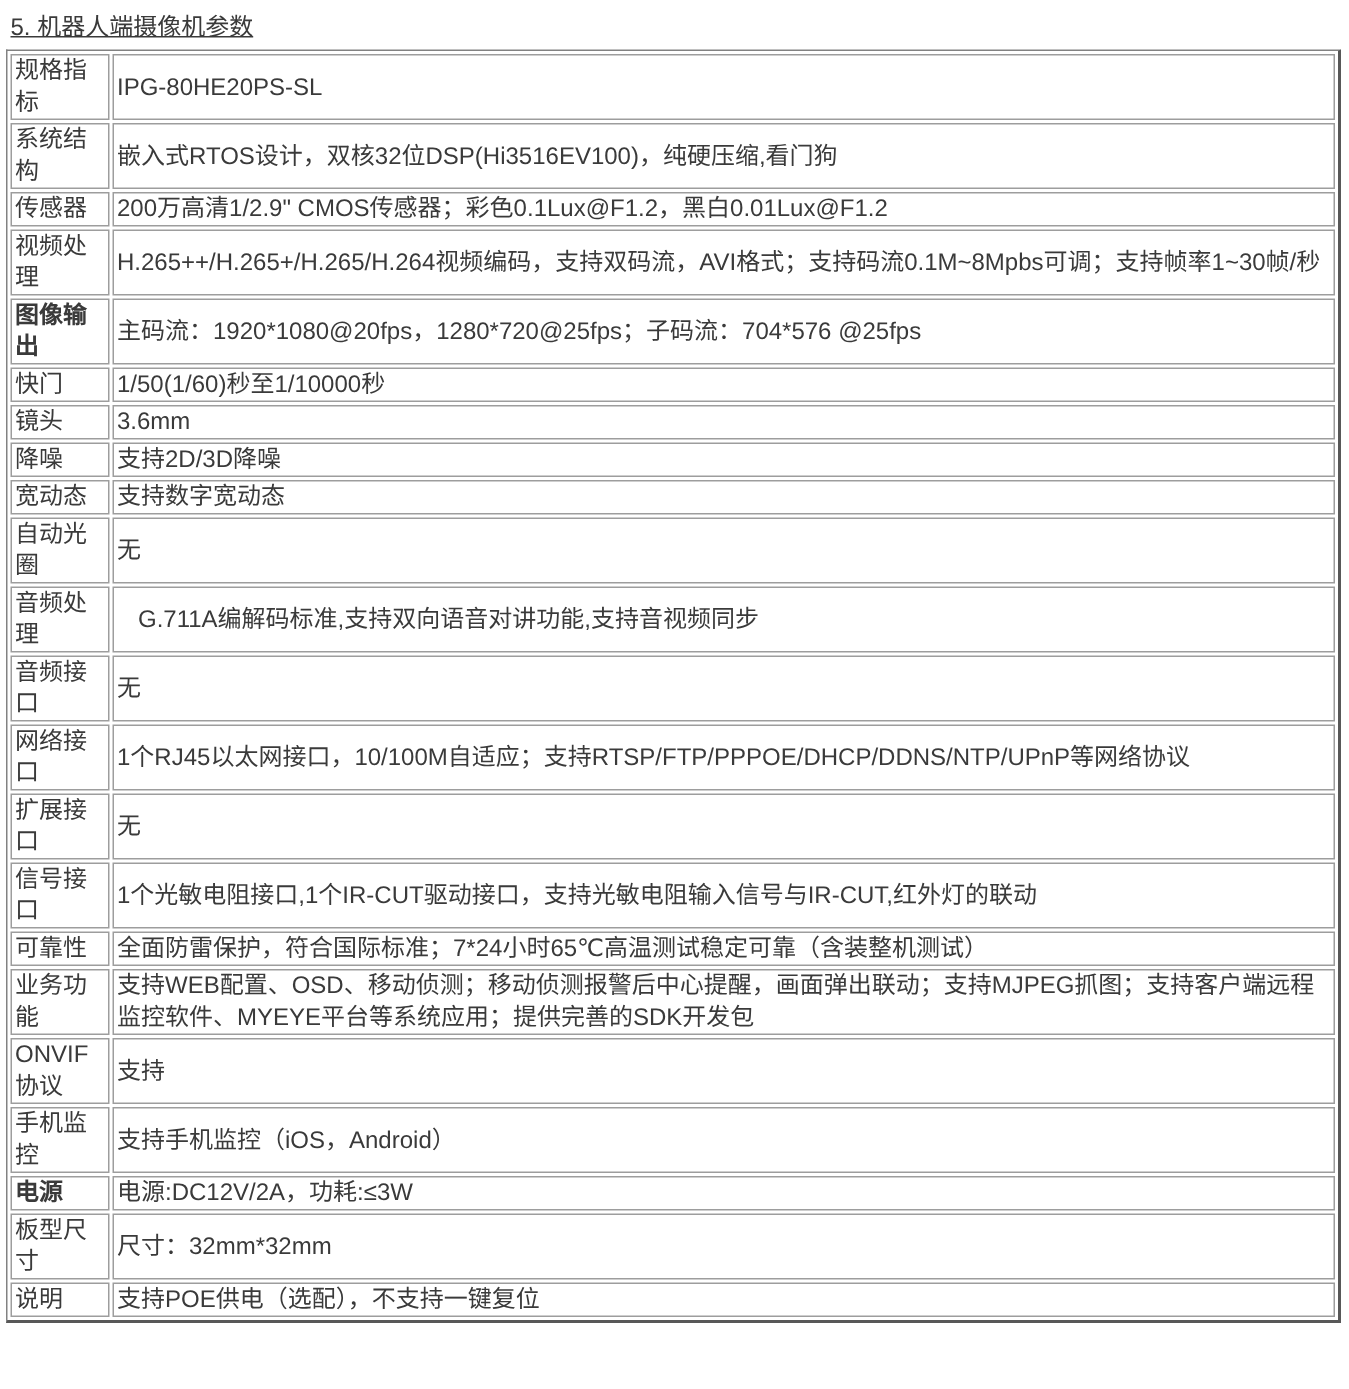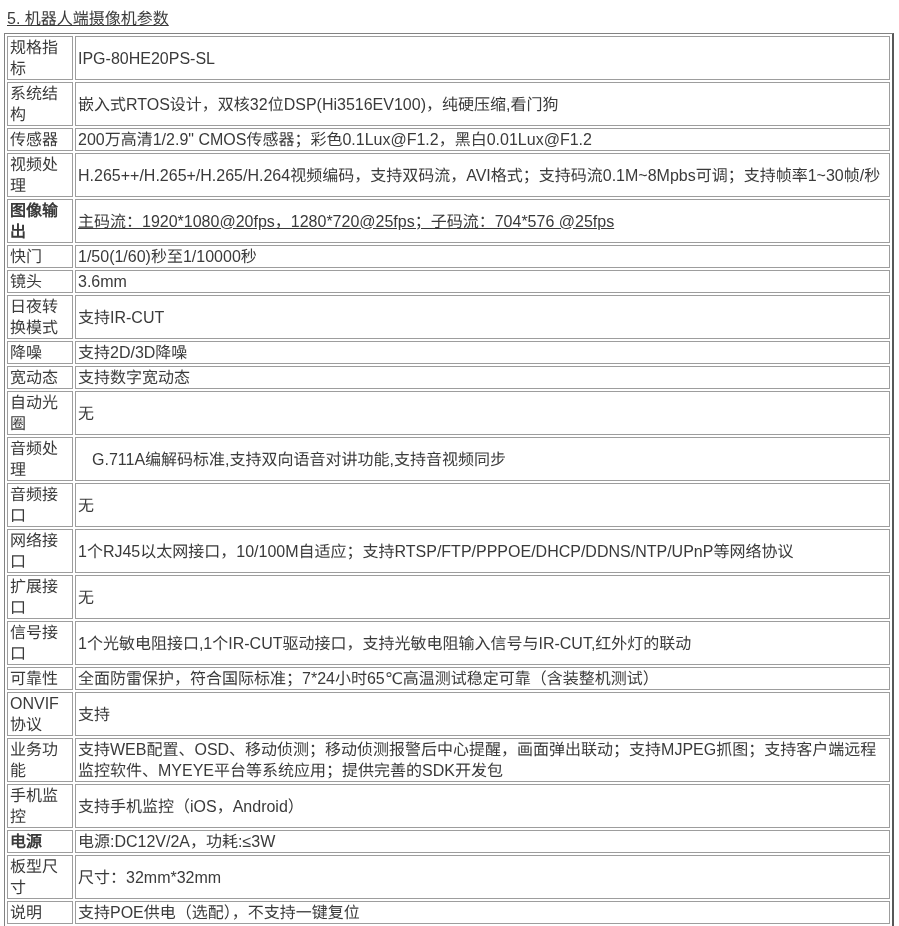--- a/index.html
+++ b/index.html
@@ -66,33 +66,29 @@
       <tr>
     <td class="label-cell" style="border-color: rgb(157, 157, 157);">传感器</td>
     <td class="value-cell" style="border-color: rgb(157, 157, 157);">200万高清1/2.9" CMOS传感器；彩色0.1Lux@F1.2，黑白0.01Lux@F1.2</td>
   </tr>
       <tr>
     <td class="label-cell" style="border-color: rgb(157, 157, 157);">视频处理</td>
     <td class="value-cell" style="border-color: rgb(157, 157, 157);">H.265++/H.265+/H.265/H.264视频编码，支持双码流，AVI格式；支持码流0.1M~8Mpbs可调；支持帧率1~30帧/秒</td>
   </tr>
       <tr>
     <td class="label-cell" style="border-color: rgb(157, 157, 157); font-weight: bold;">图像输出</td>
-    <td class="value-cell" style="border-color: rgb(157, 157, 157); text-decoration: underline;">主码流：1920*1080@20fps，1280*720@25fps；子码流：704*576 @25fps</td>
+    <td class="value-cell" style="border-color: rgb(157, 157, 157);">主码流：1920*1080@20fps，1280*720@25fps；子码流：704*576 @25fps</td>
   </tr>
       <tr>
     <td class="label-cell" style="border-color: rgb(157, 157, 157);">快门</td>
     <td class="value-cell" style="border-color: rgb(157, 157, 157);">1/50(1/60)秒至1/10000秒</td>
   </tr>
       <tr>
     <td class="label-cell" style="border-color: rgb(157, 157, 157);">镜头</td>
     <td class="value-cell" style="border-color: rgb(157, 157, 157); margin-top: 36px;">3.6mm</td>
-  </tr>
-      <tr>
-    <td class="label-cell" style="border-color: rgb(157, 157, 157);">日夜转换模式</td>
-    <td class="value-cell" style="border-color: rgb(157, 157, 157);">支持IR-CUT</td>
   </tr>
       <tr>
     <td class="label-cell" style="border-color: rgb(157, 157, 157);">降噪</td>
     <td class="value-cell" style="border-color: rgb(157, 157, 157);">支持2D/3D降噪</td>
   </tr>
       <tr>
     <td class="label-cell" style="border-color: rgb(157, 157, 157);">宽动态</td>
     <td class="value-cell" style="border-color: rgb(157, 157, 157);">支持数字宽动态</td>
   </tr>
       <tr>
@@ -117,26 +113,26 @@
   </tr>
       <tr>
     <td class="label-cell" style="border-color: rgb(157, 157, 157);">信号接口</td>
     <td class="value-cell" style="border-color: rgb(157, 157, 157);">1个光敏电阻接口,1个IR-CUT驱动接口，支持光敏电阻输入信号与IR-CUT,红外灯的联动</td>
   </tr>
       <tr>
     <td class="label-cell" style="border-color: rgb(157, 157, 157);">可靠性</td>
     <td class="value-cell" style="border-color: rgb(157, 157, 157);">全面防雷保护，符合国际标准；7*24小时65℃高温测试稳定可靠（含装整机测试）</td>
   </tr>
       <tr>
+    <td class="label-cell" style="border-color: rgb(157, 157, 157);">业务功能</td>
+    <td class="value-cell" style="border-color: rgb(157, 157, 157);">支持WEB配置、OSD、移动侦测；移动侦测报警后中心提醒，画面弹出联动；支持MJPEG抓图；支持客户端远程监控软件、MYEYE平台等系统应用；提供完善的SDK开发包</td>
+  </tr>
+      <tr>
     <td class="label-cell" style="border-color: rgb(157, 157, 157);">ONVIF协议</td>
     <td class="value-cell" style="border-color: rgb(157, 157, 157);">支持</td>
-  </tr>
-      <tr>
-    <td class="label-cell" style="border-color: rgb(157, 157, 157);">业务功能</td>
-    <td class="value-cell" style="border-color: rgb(157, 157, 157);">支持WEB配置、OSD、移动侦测；移动侦测报警后中心提醒，画面弹出联动；支持MJPEG抓图；支持客户端远程监控软件、MYEYE平台等系统应用；提供完善的SDK开发包</td>
   </tr>
       <tr>
     <td class="label-cell" style="border-color: rgb(157, 157, 157);">手机监控</td>
     <td class="value-cell" style="border-color: rgb(157, 157, 157);">支持手机监控（iOS，Android）</td>
   </tr>
       <tr>
     <td class="label-cell" style="border-color: rgb(157, 157, 157); font-weight: bold;">电源</td>
     <td class="value-cell" style="border-color: rgb(157, 157, 157);">电源:DC12V/2A，功耗:≤3W</td>
   </tr>
       <tr>

